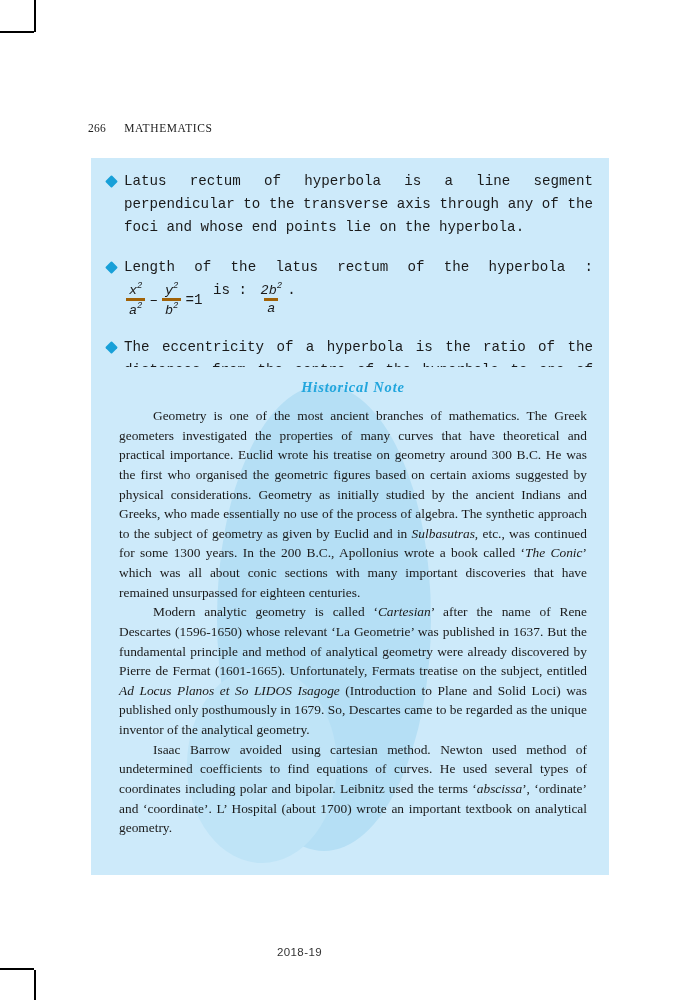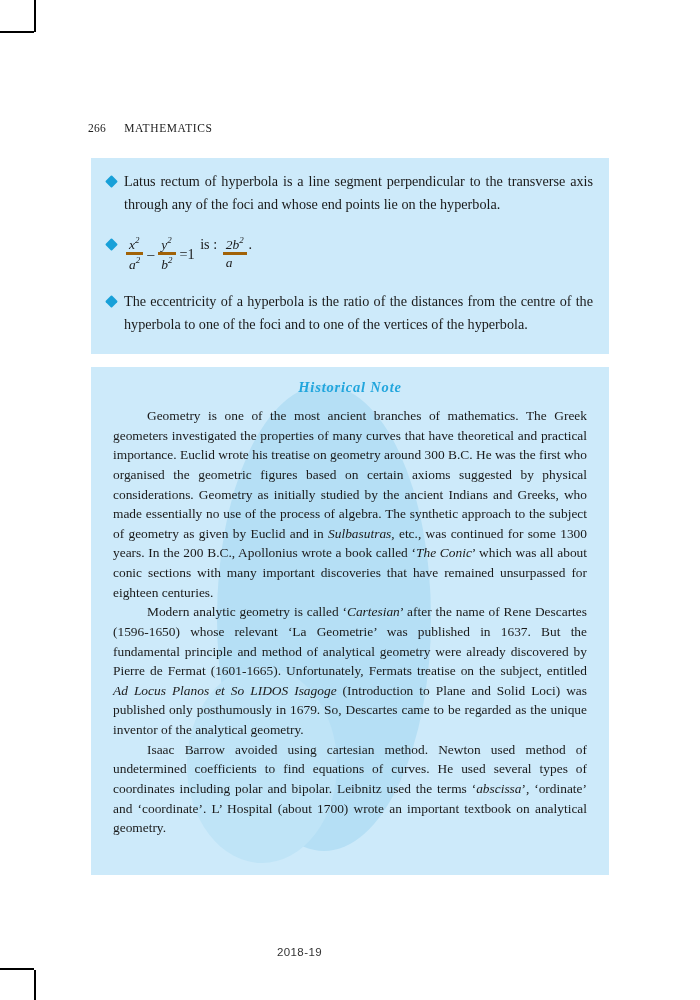--- a/index.html
+++ b/index.html
@@ -64,28 +64,30 @@
     margin: 7px 8px 0 2px;
     background: #18a0d8;
     transform: rotate(45deg);
     border-radius: 1px;
   }
   .point-text {
     font-size: 14.2px;
     line-height: 1.62;
     text-align: justify;
     flex: 1 1 auto;
+    font-family: Liberation Mono, monospace;
   }
   .point-spacer { height: 13px; }
 
   
   .math { display: inline-flex; align-items: center; font-style: italic; }
   .frac {
     display: inline-flex;
     flex-direction: column;
+    align-items: center;
     vertical-align: middle;
     margin: 0 2px;
     position: relative;
     top: -1px;
   }
   .frac .num {
     font-size: 13.5px;
     line-height: 1.05;
     padding: 0 3px 1px 3px;
   }
@@ -94,21 +96,21 @@
     line-height: 1.05;
     padding: 1px 3px 0 3px;
     border-top: 3px solid #a16207;
   }
   .op { font-style: normal; padding: 0 2px; }
   sup.ex { font-size: 0.66em; vertical-align: super; font-style: italic; }
 
   
   #historical-panel {
     top: 367px;
-    padding: 12px 22px 16px 22px;
+    padding: 12px 22px 16px 28px;
     height: 508px;
   }
   .watermark {
     position: absolute;
     left: 126px;
     top: 18px;
     width: 214px;
     height: 466px;
     border-radius: 50%;
     background: #b5dff5;
@@ -172,20 +174,21 @@
   <div class="point-row">
     <span class="bullet-diamond" style="background: rgb(24, 160, 216);"></span>
     <span class="point-text">Latus rectum of hyperbola is a line segment perpendicular to the transverse axis through any of the foci and whose end points lie on the hyperbola.</span>
   </div>
 
   <div class="point-spacer"></div>
 
   <div class="point-row">
     <span class="bullet-diamond" style="background: rgb(24, 160, 216);"></span>
     <span class="point-text">
+      <span>Length of the latus rectum of the hyperbola :</span>
       <span class="math">
         <span class="frac">
           <span class="num"><span>x</span><sup class="ex">2</sup></span>
           <span class="den"><span>a</span><sup class="ex">2</sup></span>
         </span>
         <span class="op">–</span>
         <span class="frac">
           <span class="num"><span>y</span><sup class="ex">2</sup></span>
           <span class="den"><span>b</span><sup class="ex">2</sup></span>
         </span>

